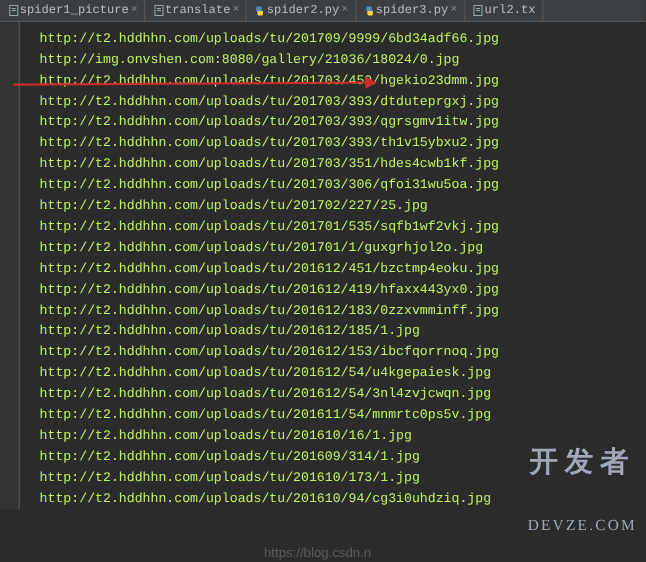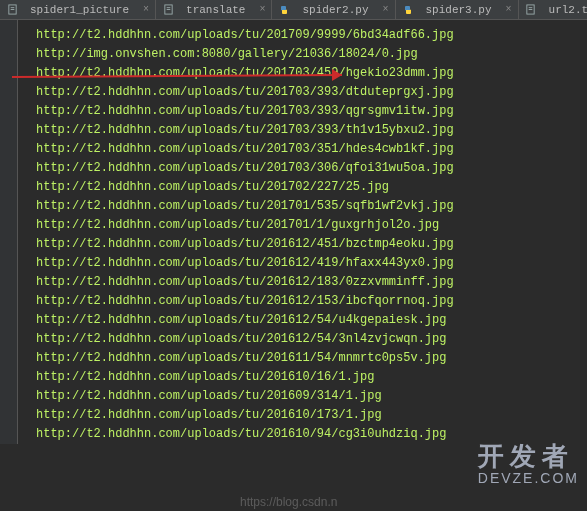--- a/index.html
+++ b/index.html
@@ -16,21 +16,21 @@
   .tabs {
     display: flex;
     background: #3c3f41;
     height: 20px;
     border-bottom: 1px solid #555;
   }
   .tab {
     display: flex;
     align-items: center;
     padding: 0 6px;
-    gap: 12px;
+    gap: 0;
     border-right: 1px solid #555;
     color: #bbbbbb;
     font-size: 11px;
     white-space: nowrap;
   }
   .tab .close {
     color: #888;
     font-size: 10px;
     margin-left: 2px;
   }
@@ -69,30 +69,31 @@
     width: 340px;
     height: 22px;
     pointer-events: none;
   }
   .watermark {
     position: absolute;
     right: 8px;
     bottom: 25px;
     color: rgba(200,210,230,0.75);
     font-size: 26px;
-    font-family: Liberation Sans, sans-serif;
+    font-family: Liberation Serif, serif;
     font-weight: bold;
     letter-spacing: 6px;
-    text-align: left;
+    text-align: center;
     line-height: 1.1;
   }
   .watermark .sub {
     font-size: 14px;
     letter-spacing: 2px;
     font-weight: normal;
+    margin-top: 36px;
   }
   .csdn-mark {
     position: absolute;
     bottom: 2px;
     left: 240px;
     color: rgba(180,180,180,0.35);
     font-size: 12px;
     font-family: Arial, sans-serif;
   }
 </style>
@@ -163,20 +164,21 @@
   <div class="line">http://t2.hddhhn.com/uploads/tu/201703/393/qgrsgmv1itw.jpg</div>
   <div class="line">http://t2.hddhhn.com/uploads/tu/201703/393/th1v15ybxu2.jpg</div>
   <div class="line">http://t2.hddhhn.com/uploads/tu/201703/351/hdes4cwb1kf.jpg</div>
   <div class="line">http://t2.hddhhn.com/uploads/tu/201703/306/qfoi31wu5oa.jpg</div>
   <div class="line">http://t2.hddhhn.com/uploads/tu/201702/227/25.jpg</div>
   <div class="line">http://t2.hddhhn.com/uploads/tu/201701/535/sqfb1wf2vkj.jpg</div>
   <div class="line">http://t2.hddhhn.com/uploads/tu/201701/1/guxgrhjol2o.jpg</div>
   <div class="line">http://t2.hddhhn.com/uploads/tu/201612/451/bzctmp4eoku.jpg</div>
   <div class="line">http://t2.hddhhn.com/uploads/tu/201612/419/hfaxx443yx0.jpg</div>
   <div class="line">http://t2.hddhhn.com/uploads/tu/201612/183/0zzxvmminff.jpg</div>
+  <div class="line">http://t2.hddhhn.com/uploads/tu/201612/185/1.jpg</div>
   <div class="line">http://t2.hddhhn.com/uploads/tu/201612/153/ibcfqorrnoq.jpg</div>
   <div class="line">http://t2.hddhhn.com/uploads/tu/201612/54/u4kgepaiesk.jpg</div>
   <div class="line">http://t2.hddhhn.com/uploads/tu/201612/54/3nl4zvjcwqn.jpg</div>
   <div class="line">http://t2.hddhhn.com/uploads/tu/201611/54/mnmrtc0ps5v.jpg</div>
   <div class="line">http://t2.hddhhn.com/uploads/tu/201610/16/1.jpg</div>
   <div class="line">http://t2.hddhhn.com/uploads/tu/201609/314/1.jpg</div>
   <div class="line">http://t2.hddhhn.com/uploads/tu/201610/173/1.jpg</div>
   <div class="line">http://t2.hddhhn.com/uploads/tu/201610/94/cg3i0uhdziq.jpg</div>
 
   <svg class="arrow" viewBox="0 0 340 22">

